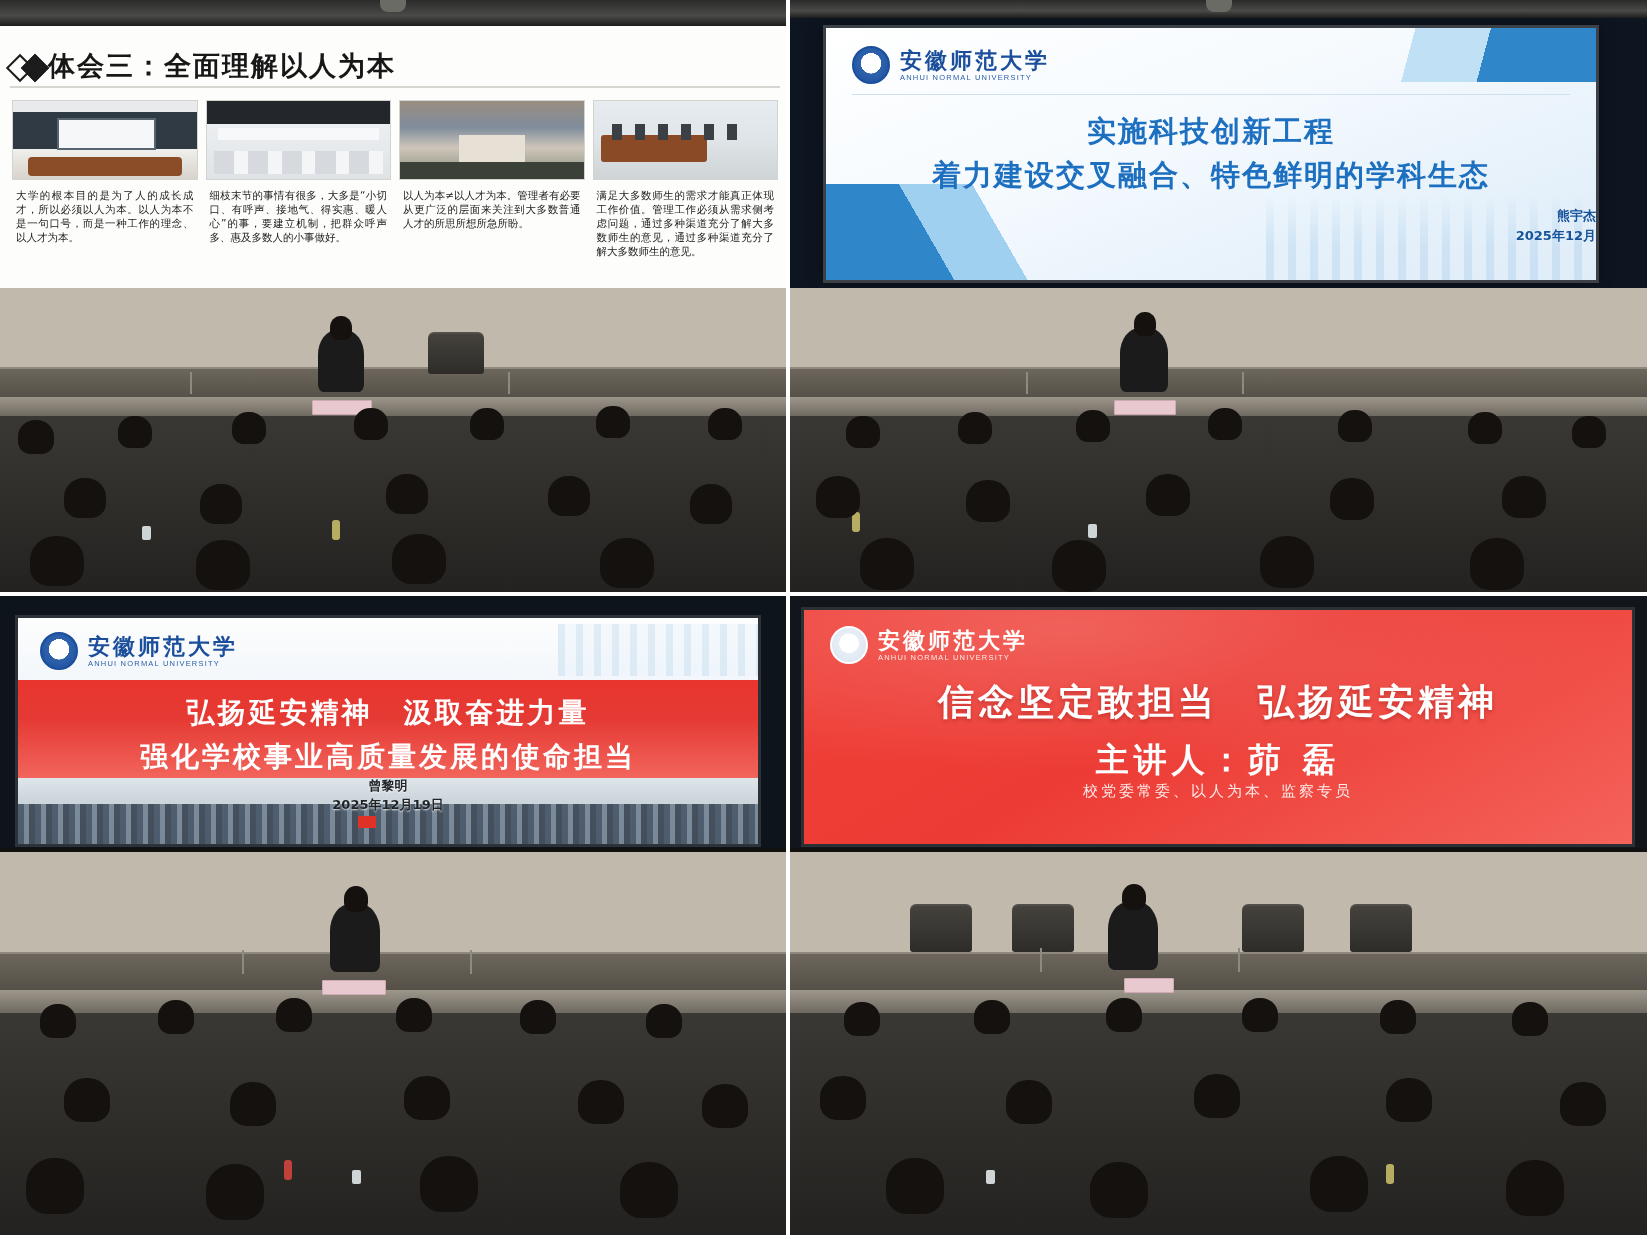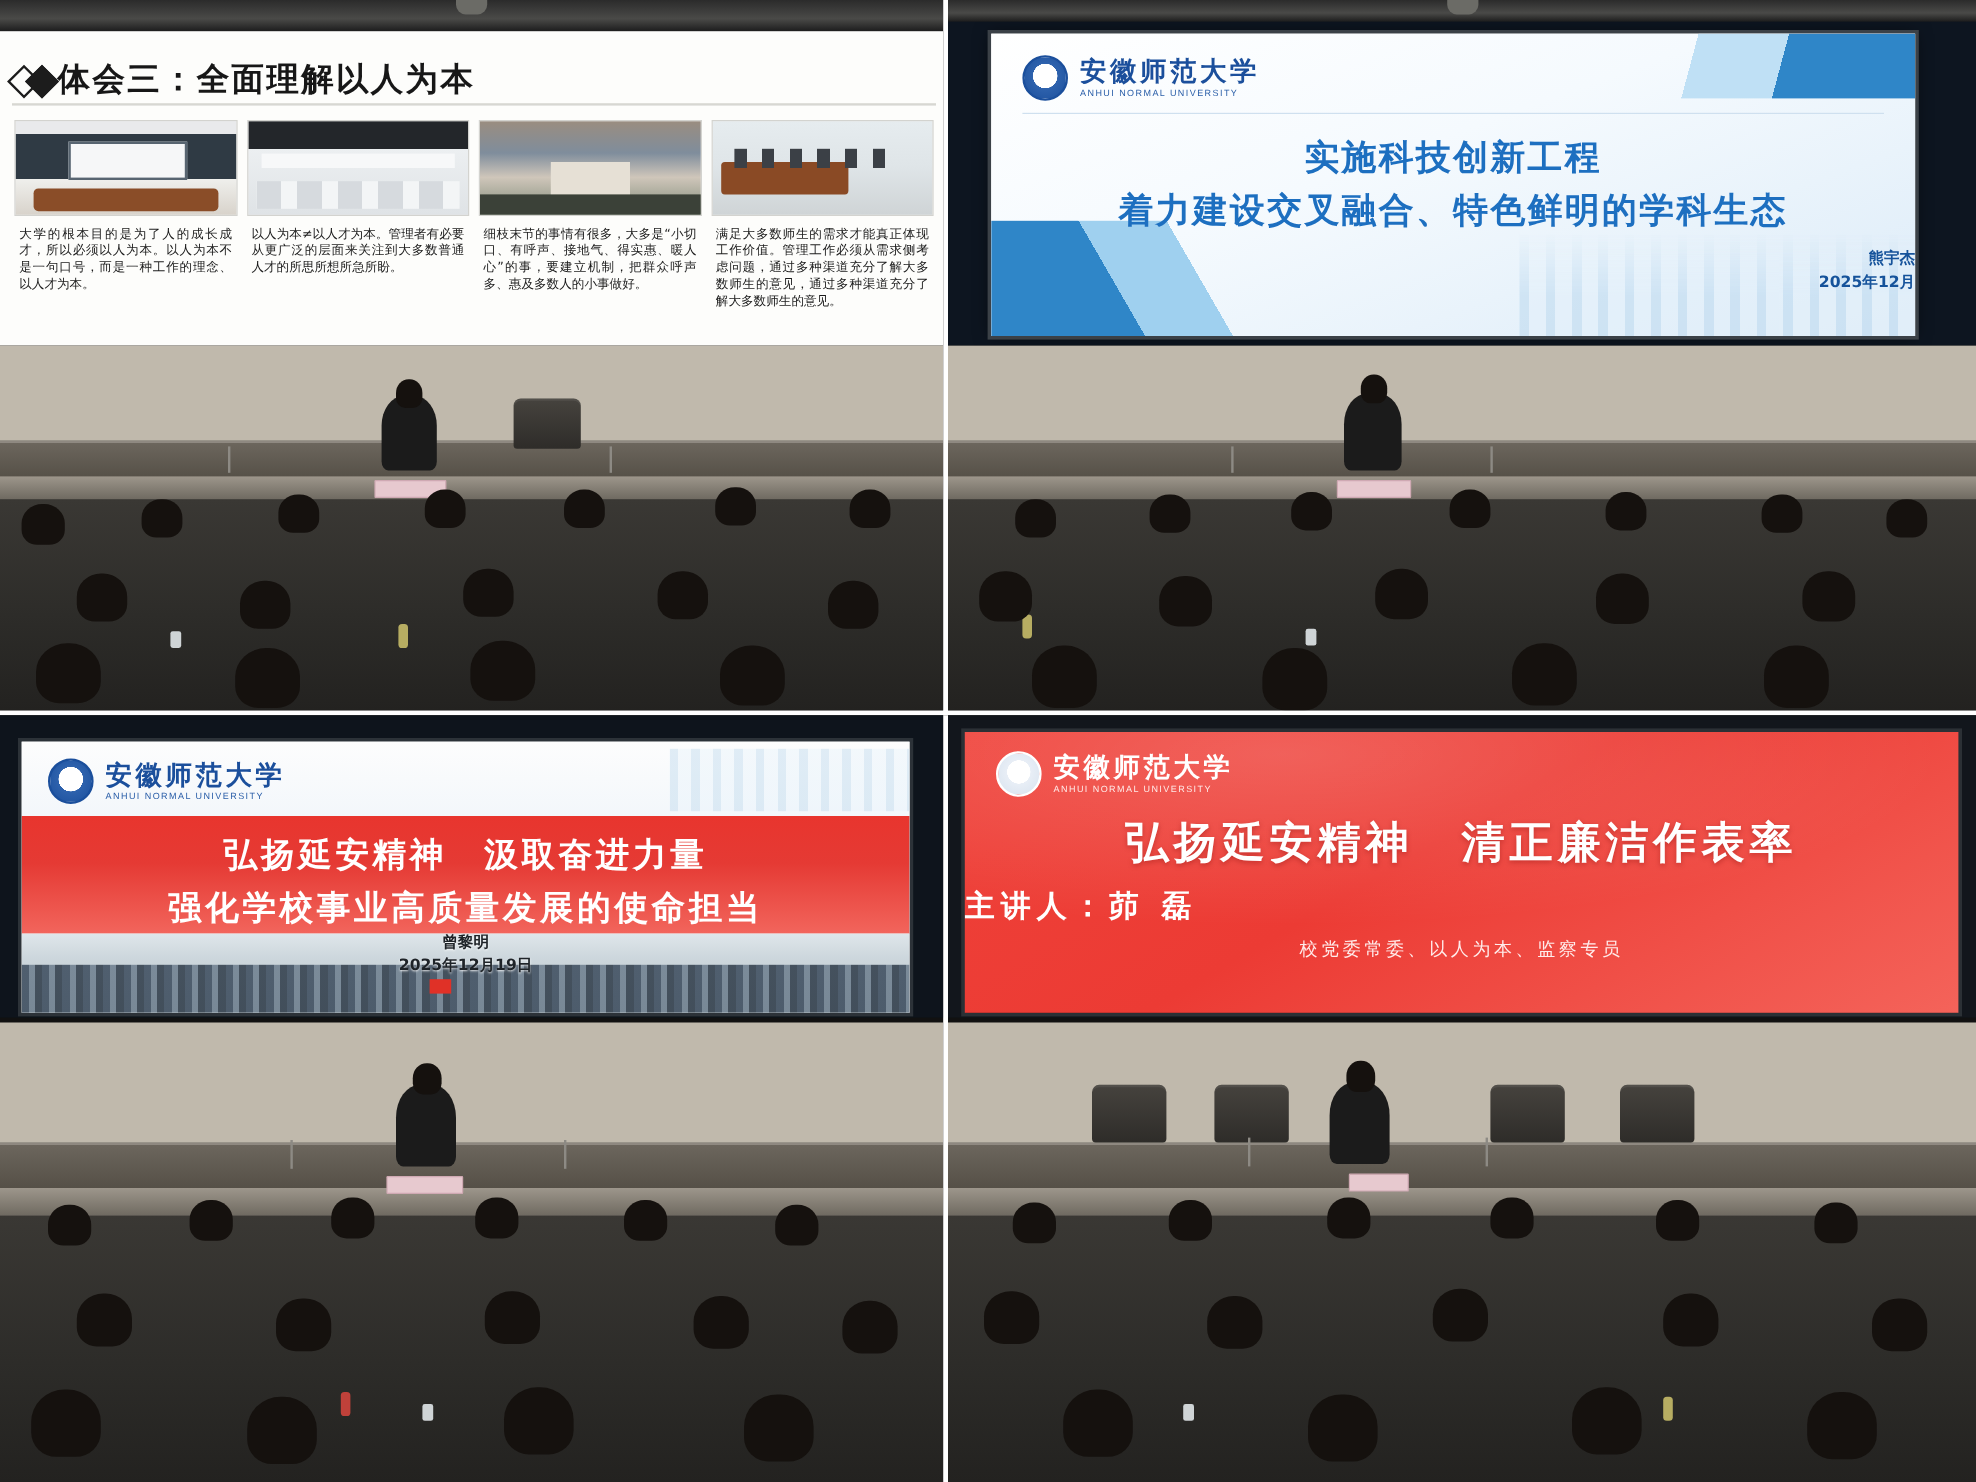--- a/index.html
+++ b/index.html
@@ -131,22 +131,22 @@
             background:linear-gradient(150deg,#ef4139 0%,#ec3b34 45%,#f4635a 100%);
             box-shadow:0 0 0 3px #2b3035;}
   .p4-frame .glow{position:absolute;left:-10%;top:-40%;width:120%;height:120%;
             background:radial-gradient(ellipse at 35% 40%,rgba(255,255,255,.18),transparent 60%);}
   .anu-logo.white .seal{border-color:#fff;background:radial-gradient(circle at 50% 45%,#fff 38%,#e8eef6 39%,#d7e2ee 100%);}
   .anu-logo.white .cn{color:#ffffff;}
   .anu-logo.white .en{color:#ffe9e7;}
   .p4-title{position:absolute;left:0;top:68px;width:100%;text-align:center;color:#fff;
             font-size:36px;font-weight:bold;letter-spacing:4px;
             font-family:"DejaVu Sans","Liberation Sans",sans-serif;text-shadow:0 2px 4px rgba(120,10,5,.35);}
-  .p4-speaker{position:absolute;left:0;top:128px;width:100%;color:#fff;
-            font-size:25px;font-weight:bold;letter-spacing:5px;
+  .p4-speaker{position:absolute;left:0;top:128px;width:100%;text-align:center;color:#fff;
+            font-size:33px;font-weight:bold;letter-spacing:5px;
             font-family:"DejaVu Sans","Liberation Sans",sans-serif;}
   .p4-sub{position:absolute;left:0;top:172px;width:100%;text-align:center;color:#ffeceb;
             font-size:15px;letter-spacing:3px;font-family:"DejaVu Serif","Liberation Serif",serif;}
 
   .nopick{user-select:none;}
 </style>
 </head>
 <body>
 
 <div class="collage nopick">
@@ -166,22 +166,22 @@
 
       <div class="p1-photos">
         <div class="ph ph1"></div>
         <div class="ph ph2"></div>
         <div class="ph ph3"></div>
         <div class="ph ph4"></div>
       </div>
 
       <div class="p1-cols">
         <div class="col">大学的根本目的是为了人的成长成才，所以必须以人为本。以人为本不是一句口号，而是一种工作的理念、以人才为本。</div>
+        <div class="col">细枝末节的事情有很多，大多是“小切口、有呼声、接地气、得实惠、暖人心”的事，要建立机制，把群众呼声多、惠及多数人的小事做好。</div>
         <div class="col">以人为本≠以人才为本。管理者有必要从更广泛的层面来关注到大多数普通人才的所思所想所急所盼。</div>
-        <div class="col">细枝末节的事情有很多，大多是“小切口、有呼声、接地气、得实惠、暖人心”的事，要建立机制，把群众呼声多、惠及多数人的小事做好。</div>
         <div class="col">满足大多数师生的需求才能真正体现工作价值。管理工作必须从需求侧考虑问题，通过多种渠道充分了解大多数师生的意见，通过多种渠道充分了解大多数师生的意见。</div>
       </div>
     </div>
 
     <div class="audience" style="height:304px;">
       <div class="room">
         <div class="wall"></div>
         <div class="stage"></div>
         <div class="desk"></div>
         <div class="seats"></div>
@@ -356,21 +356,21 @@
         <div class="glow"></div>
 
         <div class="anu-logo white" style="left:26px;top:16px;">
           <span class="seal"></span>
           <span class="names">
             <span class="cn">安徽师范大学</span>
             <span class="en">ANHUI NORMAL UNIVERSITY</span>
           </span>
         </div>
 
-        <div class="p4-title">弘扬延安精神　清正廉洁作表率</div>
+        <div class="p4-title">信念坚定敢担当　弘扬延安精神</div>
         <div class="p4-speaker">主讲人：茆 磊</div>
         <div class="p4-sub">校党委常委、以人为本、监察专员</div>
       </div>
     </div>
 
     <div class="audience" style="height:383px;">
       <div class="room">
         <div class="wall"></div>
         <div class="stage"></div>
         <div class="desk"></div>

